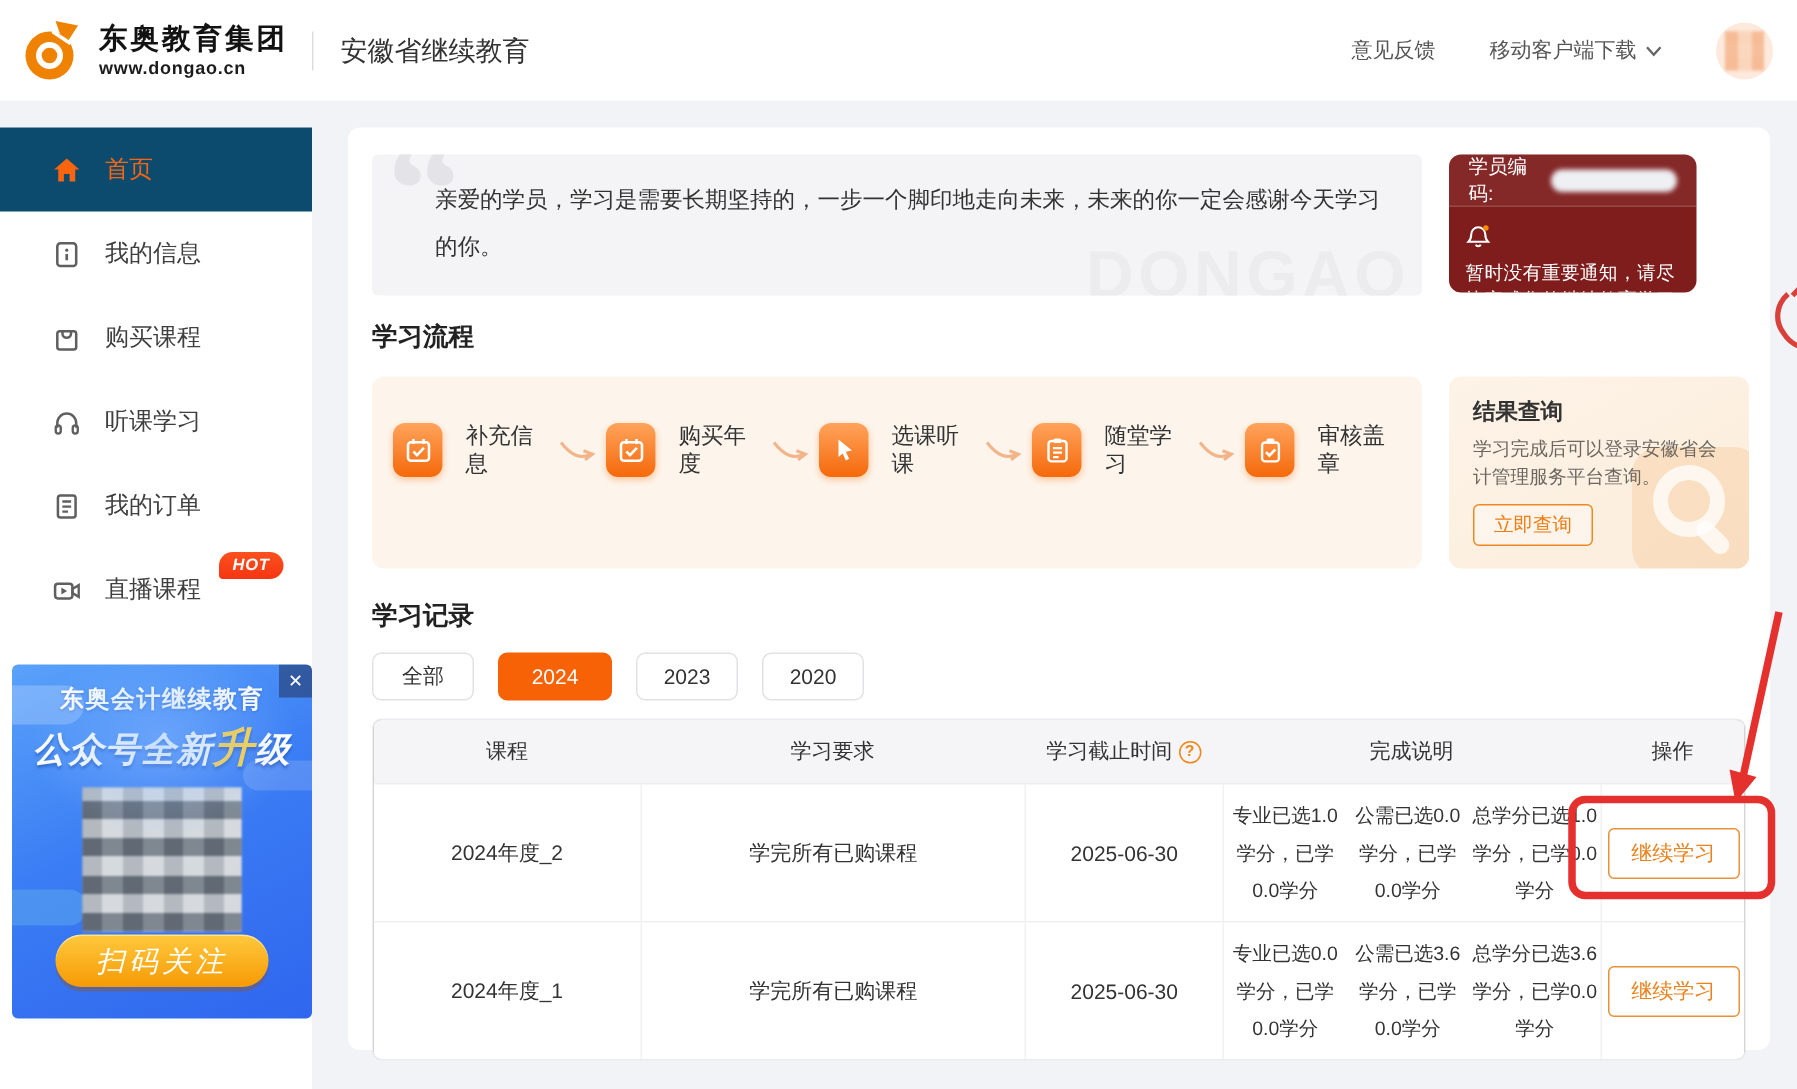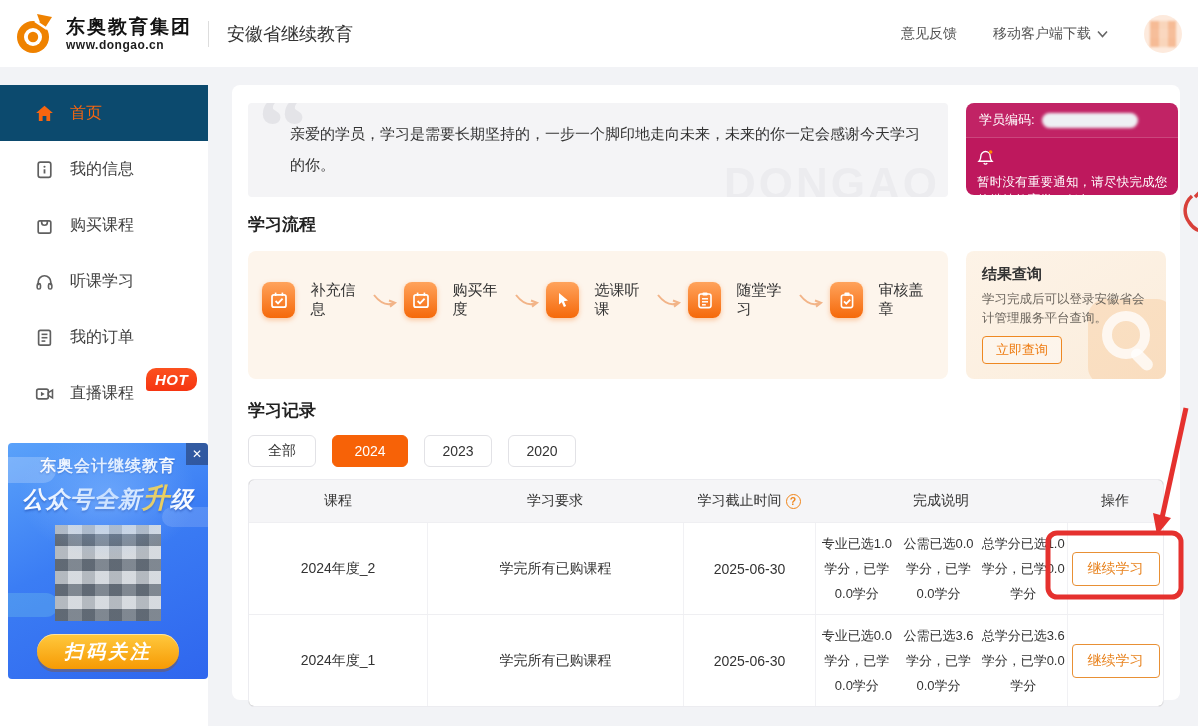--- a/index.html
+++ b/index.html
@@ -22,50 +22,50 @@
   .avatar-pix { width:26px; height:26px;
     background-image:
       repeating-linear-gradient(90deg, rgba(246,186,148,.85) 0 9px, rgba(250,216,192,.85) 9px 18px),
       repeating-linear-gradient(0deg, #f6c3a0 0 9px, #f9d6bd 9px 18px);
     filter: blur(1.2px); }
   
   .sidebar { position:absolute; left:0; top:85px; width:208px; height:641px; background:#fff; z-index:2; }
   .side-item { height:56px; display:flex; align-items:center; padding-left:34px; gap:15px; font-size:16px; color:#3f3f3f; cursor:pointer; position:relative; }
   .side-item.active { background:#0c4a6e; color:#f7650f; }
   .side-icon { width:21px; height:21px; flex:0 0 21px; display:flex; }
-  .hot-badge { position:absolute; left:146px; top:3px; background:linear-gradient(180deg,#fb511f,#f63511); color:#fff; font-size:15px; font-style:italic; font-weight:bold; padding:3px 9px; border-radius:10px 10px 10px 3px; letter-spacing:.5px; }
+  .hot-badge { position:absolute; left:146px; top:3px; background:linear-gradient(180deg,#fb511f,#f63511); color:#fff; font-size:11px; font-style:italic; font-weight:bold; padding:3px 9px; border-radius:10px 10px 10px 3px; letter-spacing:.5px; }
   
   .ad { position:absolute; left:8px; top:443px; width:200px; height:236px; border-radius:4px; overflow:hidden; z-index:3;
     background:linear-gradient(155deg,#5aa2fa 0%, #3b7df4 45%, #2f66ee 100%); }
   .ad-deco1 { position:absolute; left:-22px; top:14px; width:70px; height:26px; border-radius:14px; background:rgba(255,255,255,.22); }
   .ad-deco2 { position:absolute; left:-30px; top:150px; width:80px; height:24px; border-radius:14px; background:rgba(130,220,230,.25); }
   .ad-deco3 { position:absolute; right:-18px; top:64px; width:64px; height:20px; border-radius:12px; background:rgba(255,255,255,.15); }
   .ad-close { position:absolute; top:0; right:0; width:22px; height:22px; background:rgba(30,42,76,.5); color:#fff; font-size:12px; display:flex; align-items:center; justify-content:center; cursor:pointer; z-index:2; }
   .ad-line1 { margin-top:13px; text-align:center; color:#fff; font-size:16px; font-weight:bold; letter-spacing:1px; text-shadow:0 1px 2px rgba(20,60,160,.4); position:relative; }
   .ad-line2 { margin-top:3px; text-align:center; color:#fff; font-size:23px; font-weight:bold; font-style:italic; letter-spacing:1px; text-shadow:0 2px 2px rgba(20,60,160,.45); position:relative; }
   .ad-hi { color:#ffd23d; font-size:27px; }
   .qr { margin:9px auto 0; width:106px; height:96px; position:relative;
     background-color:#b9bfc6;
     background-image:
       repeating-linear-gradient(0deg, rgba(72,82,94,.55) 0 12px, rgba(233,236,239,.5) 12px 25px),
       repeating-linear-gradient(90deg, rgba(86,96,108,.6) 0 13px, rgba(208,213,219,.45) 13px 27px);
     filter: blur(.6px); }
   .qr-glow { position:absolute; left:10px; top:-14px; width:180px; height:130px; background:radial-gradient(ellipse at center, rgba(140,190,255,.5), rgba(140,190,255,0) 70%); pointer-events:none; }
-  .ad-btn { margin:13px auto 0; width:142px; height:35px; border-radius:18px; position:relative;
+  .ad-btn { margin:2px auto 0; width:142px; height:35px; border-radius:18px; position:relative;
     background:linear-gradient(180deg,#ffc93e,#f69a04); box-shadow:0 3px 0 rgba(160,80,0,.35), inset 0 1px 0 rgba(255,255,255,.5);
-    display:flex; align-items:center; justify-content:center; color:#fff; font-weight:bold; font-size:19px; font-style:italic; letter-spacing:3px; cursor:pointer; }
+    display:flex; align-items:center; justify-content:center; color:#fff; font-weight:normal; font-size:19px; font-style:italic; letter-spacing:3px; cursor:pointer; }
   
   .main { position:absolute; left:232px; top:85px; width:948px; height:615px; background:#fff; border-radius:8px; z-index:1; }
   
   .quote { position:absolute; left:16px; top:18px; width:700px; height:94px; background:#f4f4f6; border-radius:4px; overflow:hidden; }
   .quote-mark { position:absolute; left:10px; top:-34px; font-size:100px; color:#e4e4e8; font-family:"Liberation Serif", serif; font-weight:bold; letter-spacing:-6px; }
   .quote-text { position:absolute; left:42px; top:15px; width:630px; font-size:15px; color:#333; line-height:31px; }
   .quote-watermark { position:absolute; right:8px; bottom:-12px; font-size:44px; font-weight:bold; color:#ececef; letter-spacing:3px; }
   
-  .dpanel { position:absolute; left:734px; top:18px; width:212px; height:92px; background:#be185d; border-radius:8px; color:#fff; overflow:hidden; }
+  .dpanel { position:absolute; left:734px; top:18px; width:165px; height:92px; background:#7f1d1d; border-radius:8px; color:#fff; overflow:hidden; }
   .dpanel-top { height:35px; display:flex; align-items:center; padding:0 13px; border-bottom:1px solid rgba(255,255,255,.16); background:rgba(255,255,255,.05); }
   .code-label { font-size:13px; }
   .code-pill { margin-left:7px; width:96px; height:15px; border-radius:8px; background:#eef0f4; filter:blur(1.6px); }
   .dpanel-body { display:flex; padding:8px 10px 0 11px; gap:7px;flex-direction:column; }
   .notice { font-size:12.5px; line-height:18px; letter-spacing:.2px; }
   
   .sec-title { position:absolute; left:16px; font-size:17px; font-weight:bold; color:#222; }
   
   .flow { position:absolute; left:16px; top:166px; width:700px; height:128px; background:#fdf5ec; border-radius:8px; display:flex; justify-content:center; align-items:flex-start; padding-top:30px; }
   .step { width:104px; display:flex; flex-direction:row; align-items:center; gap:15px; }

